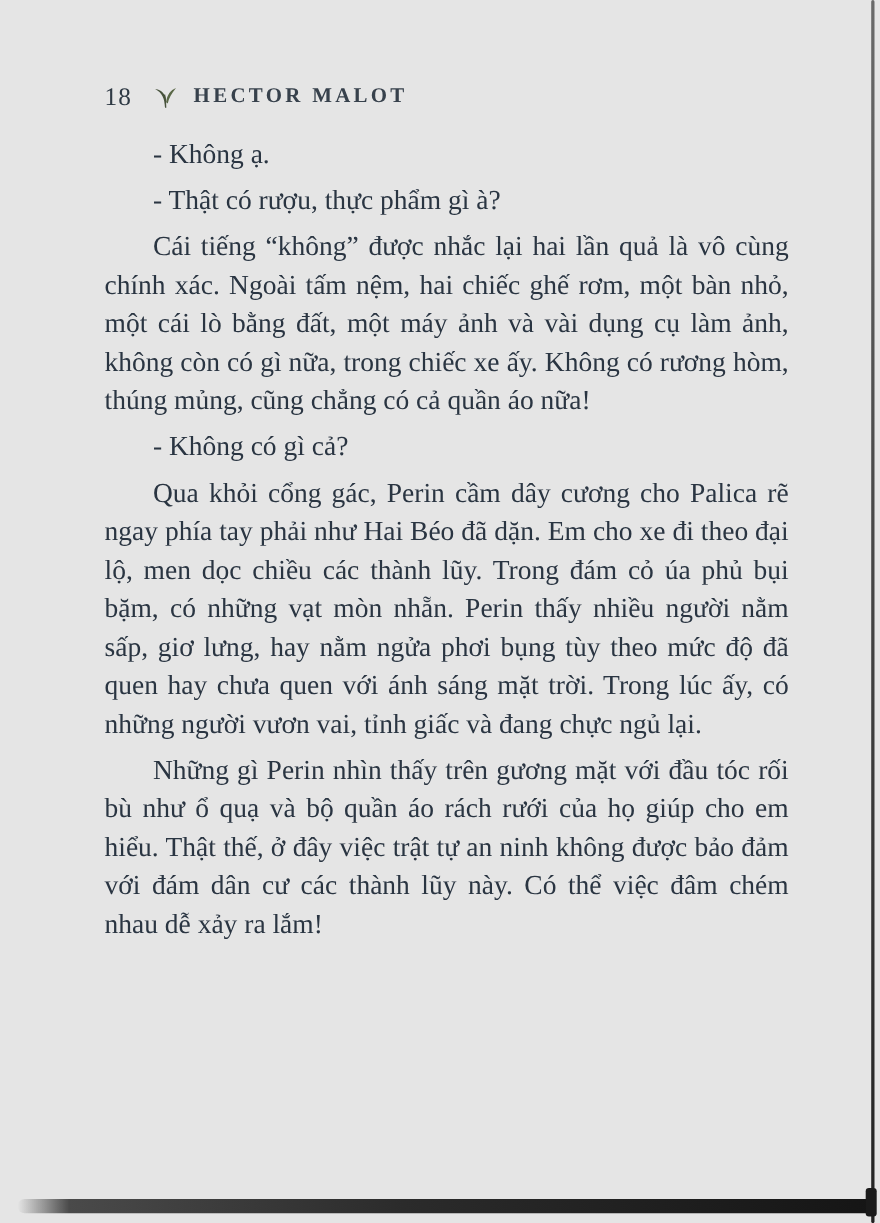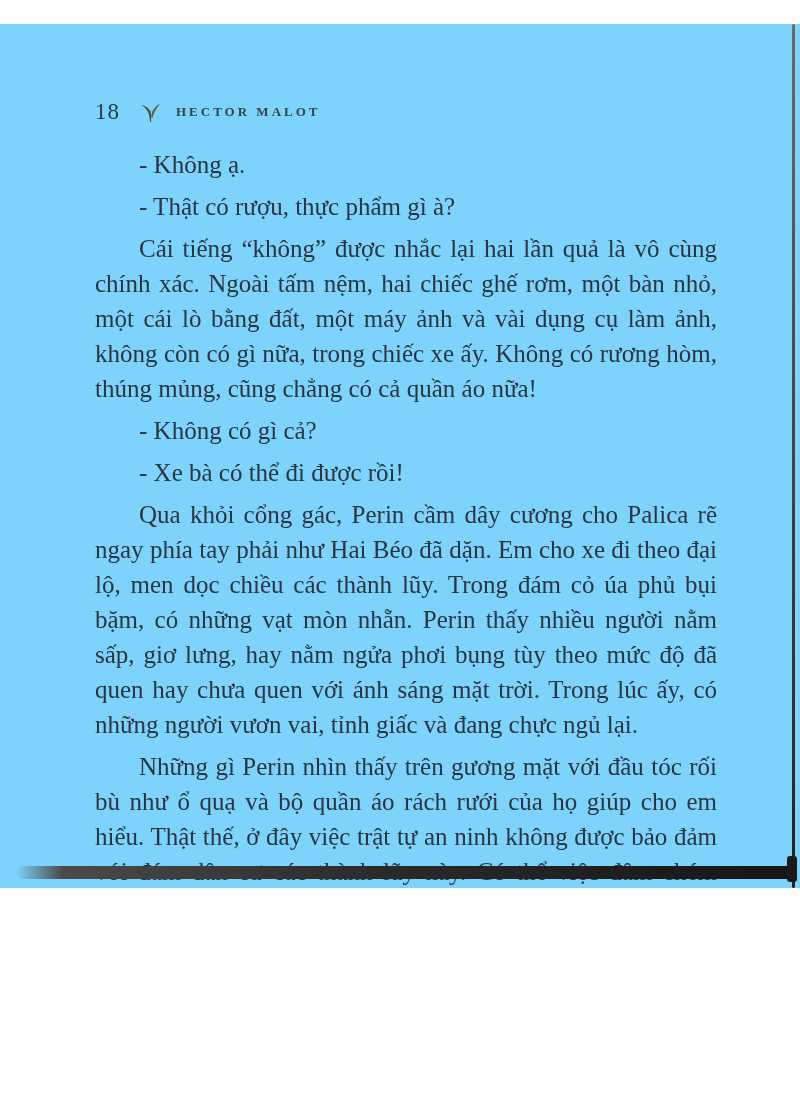--- a/index.html
+++ b/index.html
@@ -1,25 +1,24 @@
 <!DOCTYPE html>
 <html><head>
 <meta charset="utf-8">
 <style>
   html, body { margin: 0; padding: 0; background: #ffffff; }
   .page {
     position: relative;
     width: 800px;
-    height: 864px;
-    background: #7dd3fc;
+    height: 1112px;
+    background: #e5e5e5;
     overflow: hidden;
     font-family: "Liberation Serif", serif;
     color: #2a3542;
     box-sizing: border-box;
-    margin-top: 24px;
   }
   .page-header {
     position: absolute;
     top: 74px;
     left: 95px;
     display: flex;
     align-items: center;
     height: 28px;
   }
   .page-number {
@@ -31,21 +30,21 @@
     margin-left: 18px;
     display: inline-flex;
     align-items: flex-end;
     width: 24px;
     height: 22px;
   }
   .header-title {
     margin-left: 14px;
     font-family: "Liberation Serif", serif;
     font-weight: 700;
-    font-size: 13px;
+    font-size: 19px;
     letter-spacing: 3px;
     color: #37414c;
     text-transform: uppercase;
   }
   .body-text {
     position: absolute;
     top: 123px;
     left: 95px;
     width: 622px;
     font-size: 25px;
@@ -103,21 +102,20 @@
       </svg>
     </span>
     <span class="header-title">HECTOR MALOT</span>
   </header>
 
   <main class="body-text">
     <p class="para dialogue">- Không ạ.</p>
     <p class="para dialogue">- Thật có rượu, thực phẩm gì à?</p>
     <p class="para">Cái tiếng “không” được nhắc lại hai lần quả là vô cùng chính xác. Ngoài tấm nệm, hai chiếc ghế rơm, một bàn nhỏ, một cái lò bằng đất, một máy ảnh và vài dụng cụ làm ảnh, không còn có gì nữa, trong chiếc xe ấy. Không có rương hòm, thúng mủng, cũng chẳng có cả quần áo nữa!</p>
     <p class="para dialogue">- Không có gì cả?</p>
-    <p class="para dialogue">- Xe bà có thể đi được rồi!</p>
     <p class="para">Qua khỏi cổng gác, Perin cầm dây cương cho Palica rẽ ngay phía tay phải như Hai Béo đã dặn. Em cho xe đi theo đại lộ, men dọc chiều các thành lũy. Trong đám cỏ úa phủ bụi bặm, có những vạt mòn nhẵn. Perin thấy nhiều người nằm sấp, giơ lưng, hay nằm ngửa phơi bụng tùy theo mức độ đã quen hay chưa quen với ánh sáng mặt trời. Trong lúc ấy, có những người vươn vai, tỉnh giấc và đang chực ngủ lại.</p>
     <p class="para">Những gì Perin nhìn thấy trên gương mặt với đầu tóc rối bù như ổ quạ và bộ quần áo rách rưới của họ giúp cho em hiểu. Thật thế, ở đây việc trật tự an ninh không được bảo đảm với đám dân cư các thành lũy này. Có thể việc đâm chém nhau dễ xảy ra lắm!</p>
   </main>
 
   <div class="edge-right"></div>
   <div class="edge-bottom"></div>
   <div class="edge-corner"></div>
 
 </div>
 

